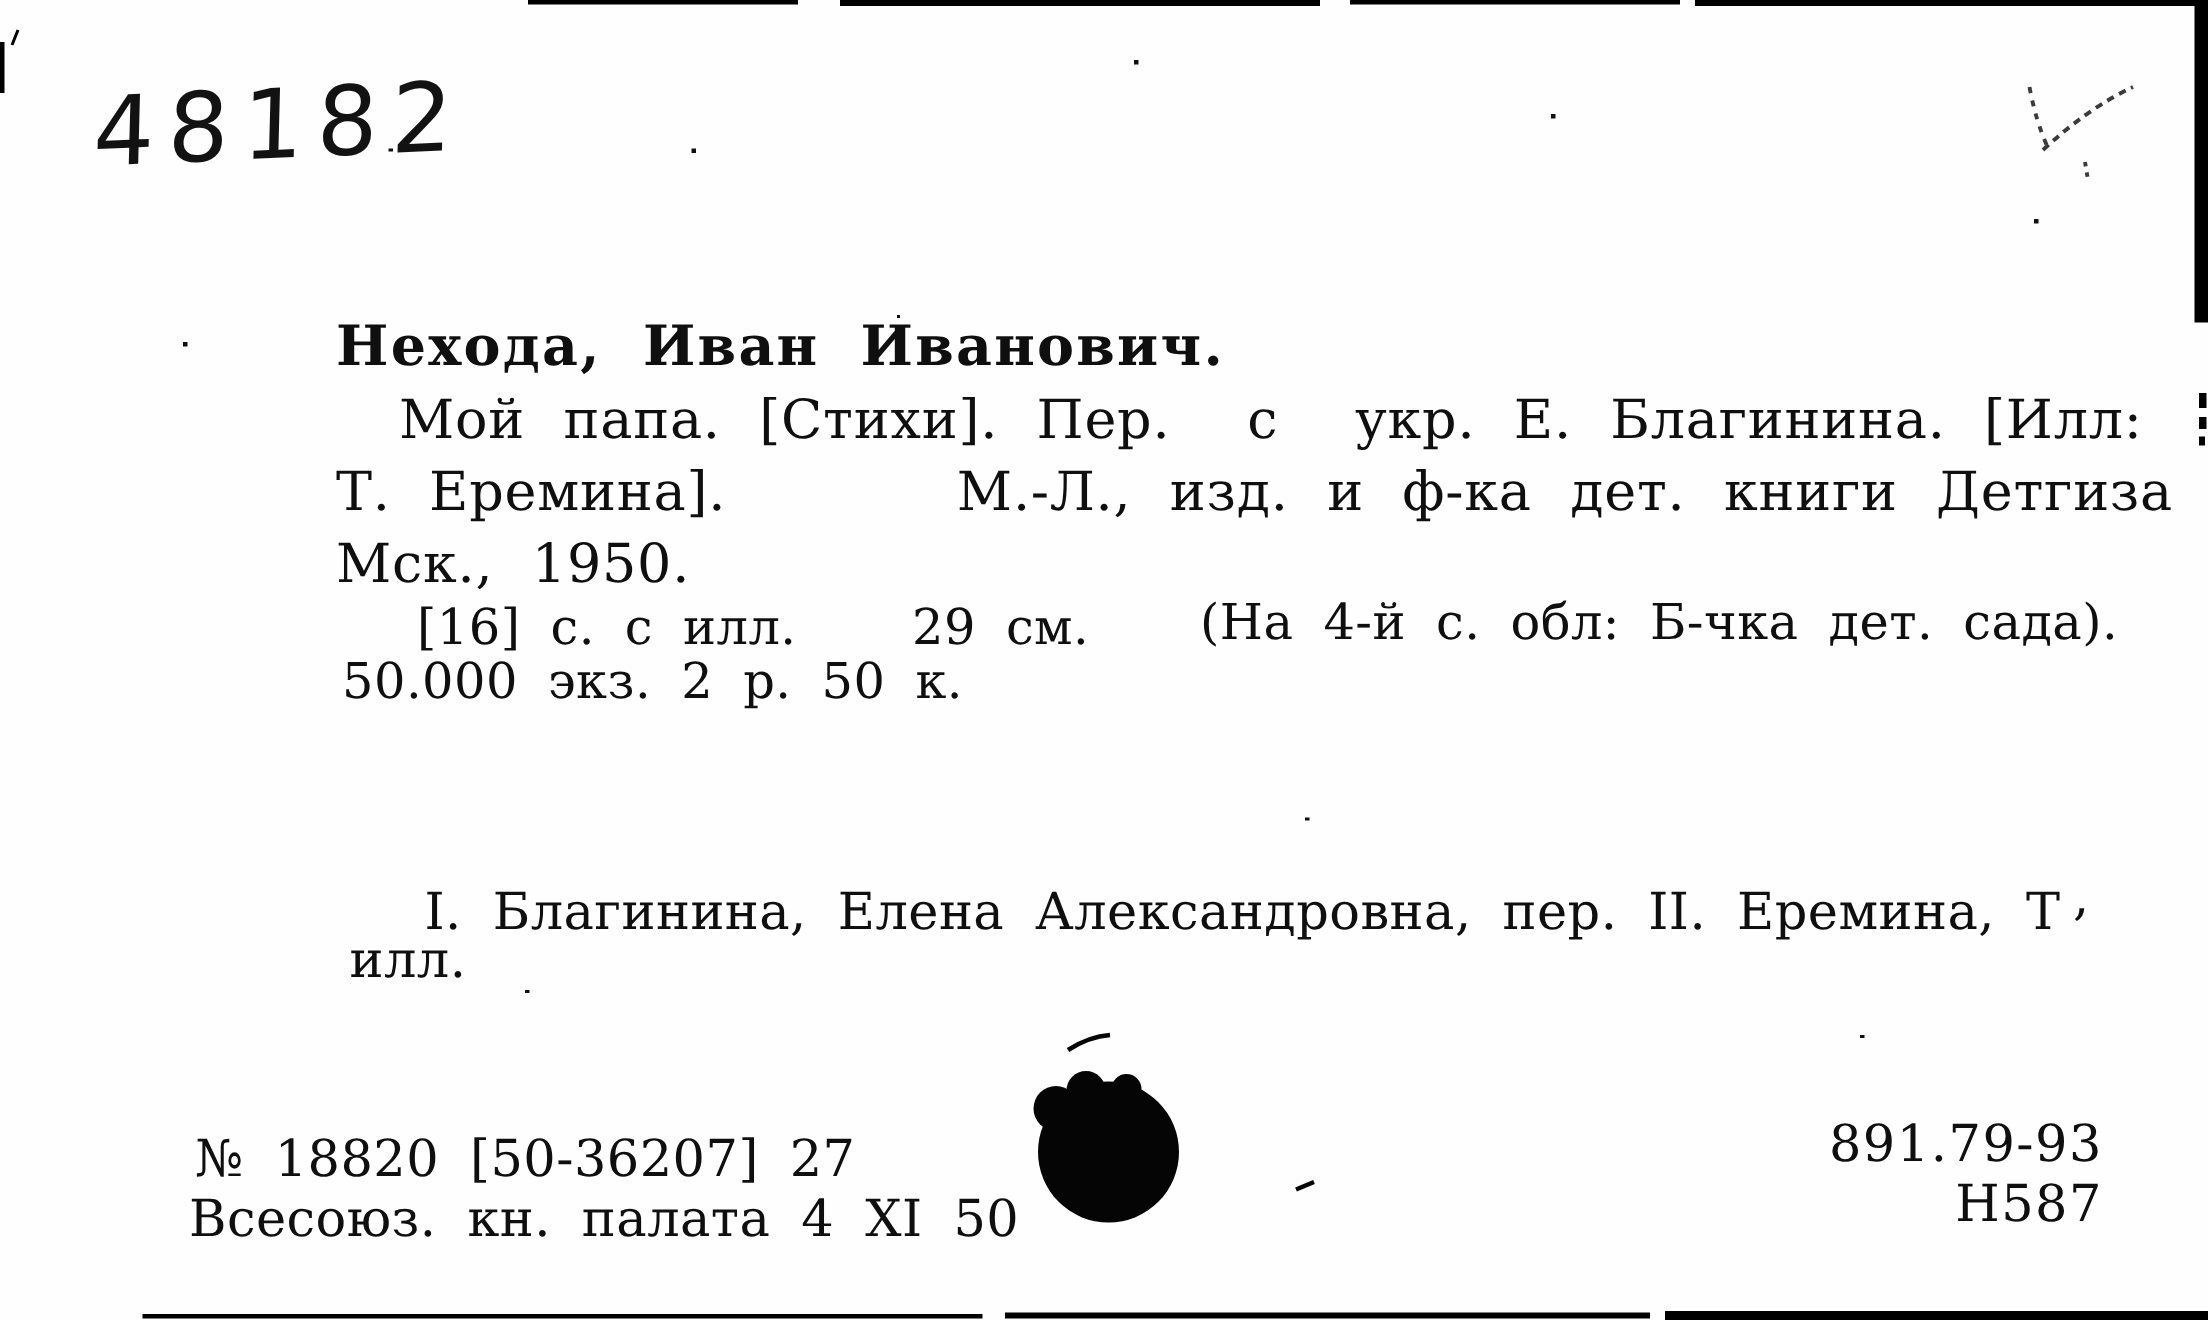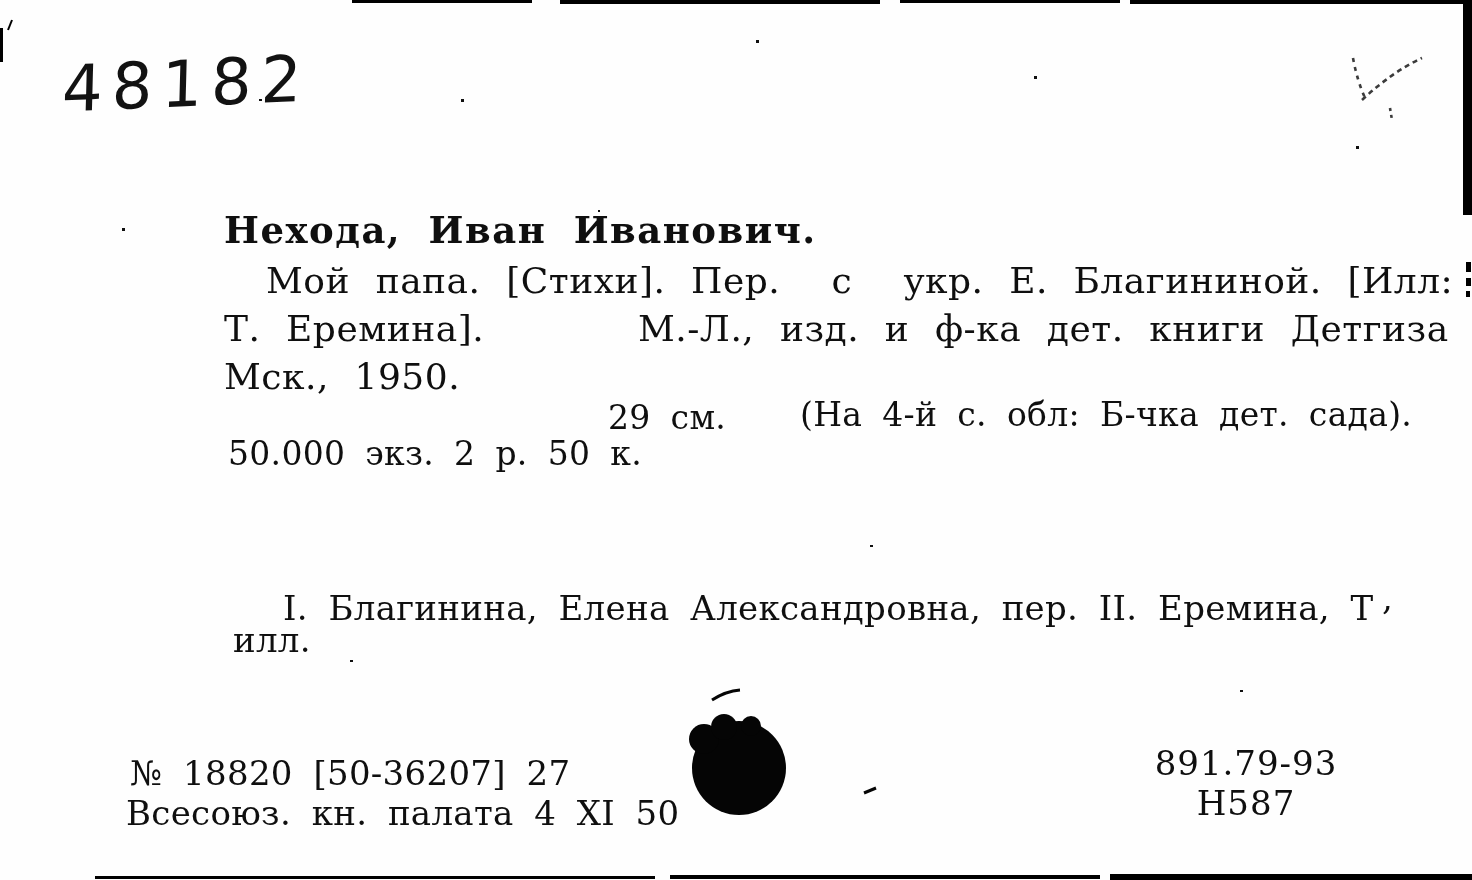--- a/index.html
+++ b/index.html
@@ -43,21 +43,21 @@
   .small-text {
     font-size: 33px;
     word-spacing: 0.28em;
     letter-spacing: 0.3px;
   }
   .footer-right {
     position: absolute;
     left: 1090px;
     top: 743px;
     width: 312px;
-    text-align: center;
+    text-align: right;
     font-size: 34px;
     letter-spacing: 1px;
   }
   .footer-right .cn-line {
     white-space: pre;
   }
   .artifacts {
     position: absolute;
     left: 0; top: 0;
     width: 1472px;
@@ -67,24 +67,25 @@
 </style>
 </head>
 <body>
 
 <div class="card">
 
   <div class="line handwritten" style="left:62px; top:48px;">48182</div>
 
   <div class="line heading" style="left:224px; top:209px;">Нехода, Иван Иванович.</div>
 
-  <div class="line body-text" style="left:266px; top:260px;">Мой папа. [Стихи]. Пер.  с  укр. Е. Благининой. [Илл:</div>
+  <div class="line body-text" style="left:266px; top:260px;">Мой папа. [Стихи]. Пер.  с  укр. Е. Благинина. [Илл:</div>
   <div class="line body-text" style="left:224px; top:308px;">Т. Еремина].      М.-Л., изд. и ф-ка дет. книги Детгиза в</div>
   <div class="line body-text" style="left:224px; top:356px;">Мск., 1950.</div>
 
+  <div class="line small-text" style="left:278px; top:399px;">[16] с. с илл.</div>
   <div class="line small-text" style="left:608px; top:399px;">29 см.</div>
   <div class="line small-text" style="left:800px; top:396px;text-align:center;">(На 4-й с. обл: Б-чка дет. сада).</div>
 
   <div class="line small-text" style="left:228px; top:435px;">50.000 экз. 2 р. 50 к.</div>
 
 
   <div class="line small-text" style="left:283px; top:579px; font-size:34px;margin-top:10px;">I. Благинина, Елена Александровна, пер. II. Еремина, Т</div>
   <div class="line small-text" style="left:1382px; top:579px; font-size:34px;">,</div>
   <div class="line small-text" style="left:233px; top:621px; font-size:34px;">илл.</div>
 

